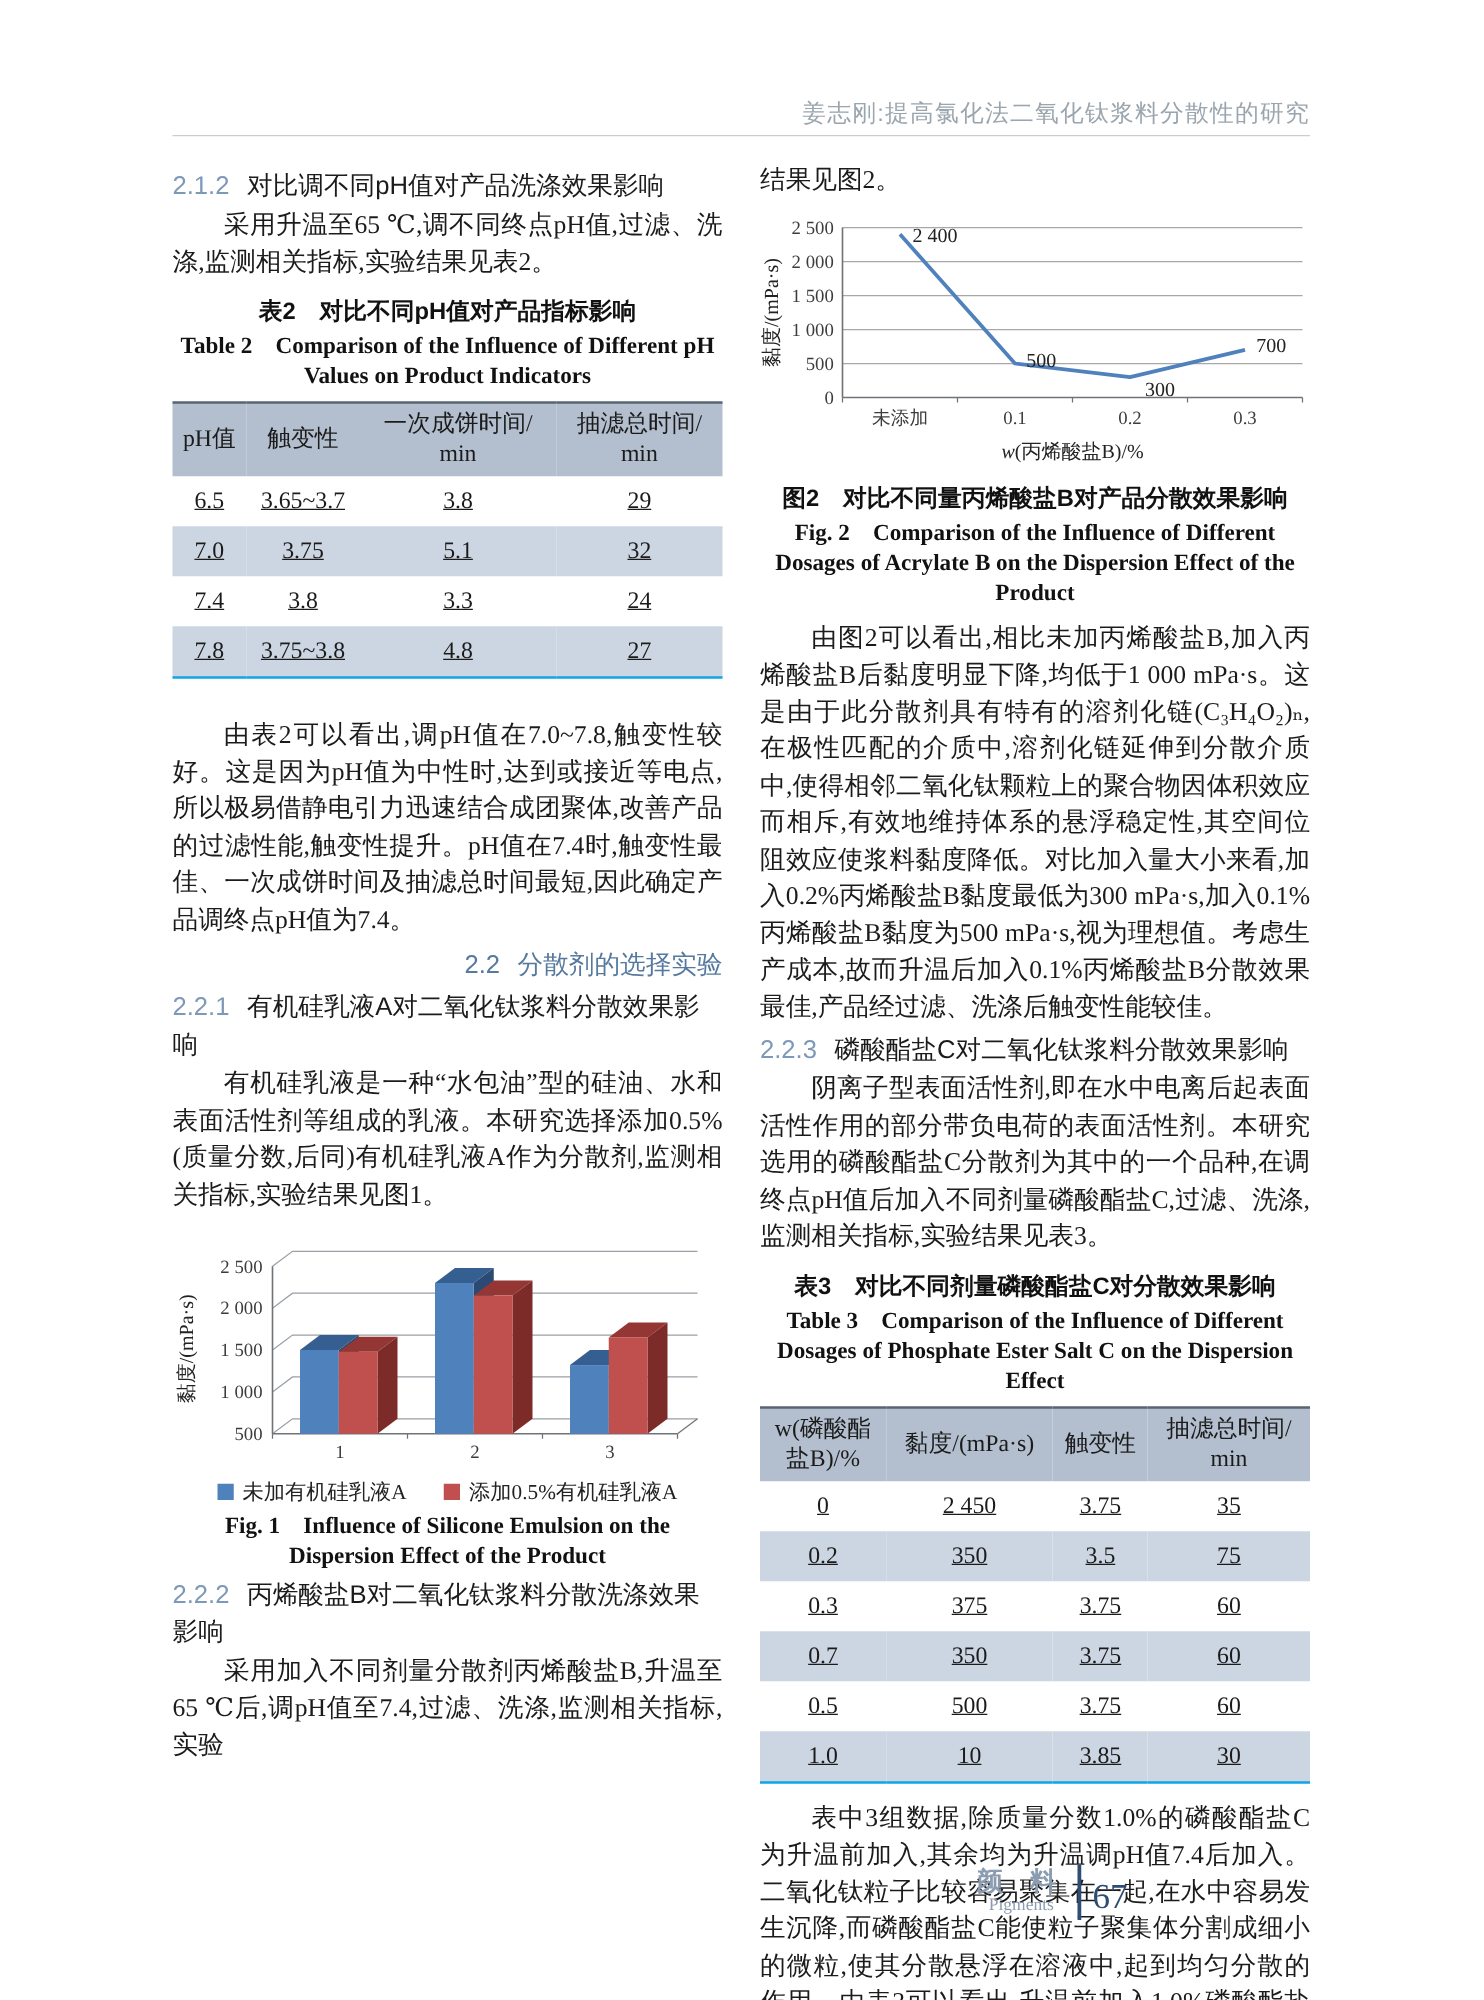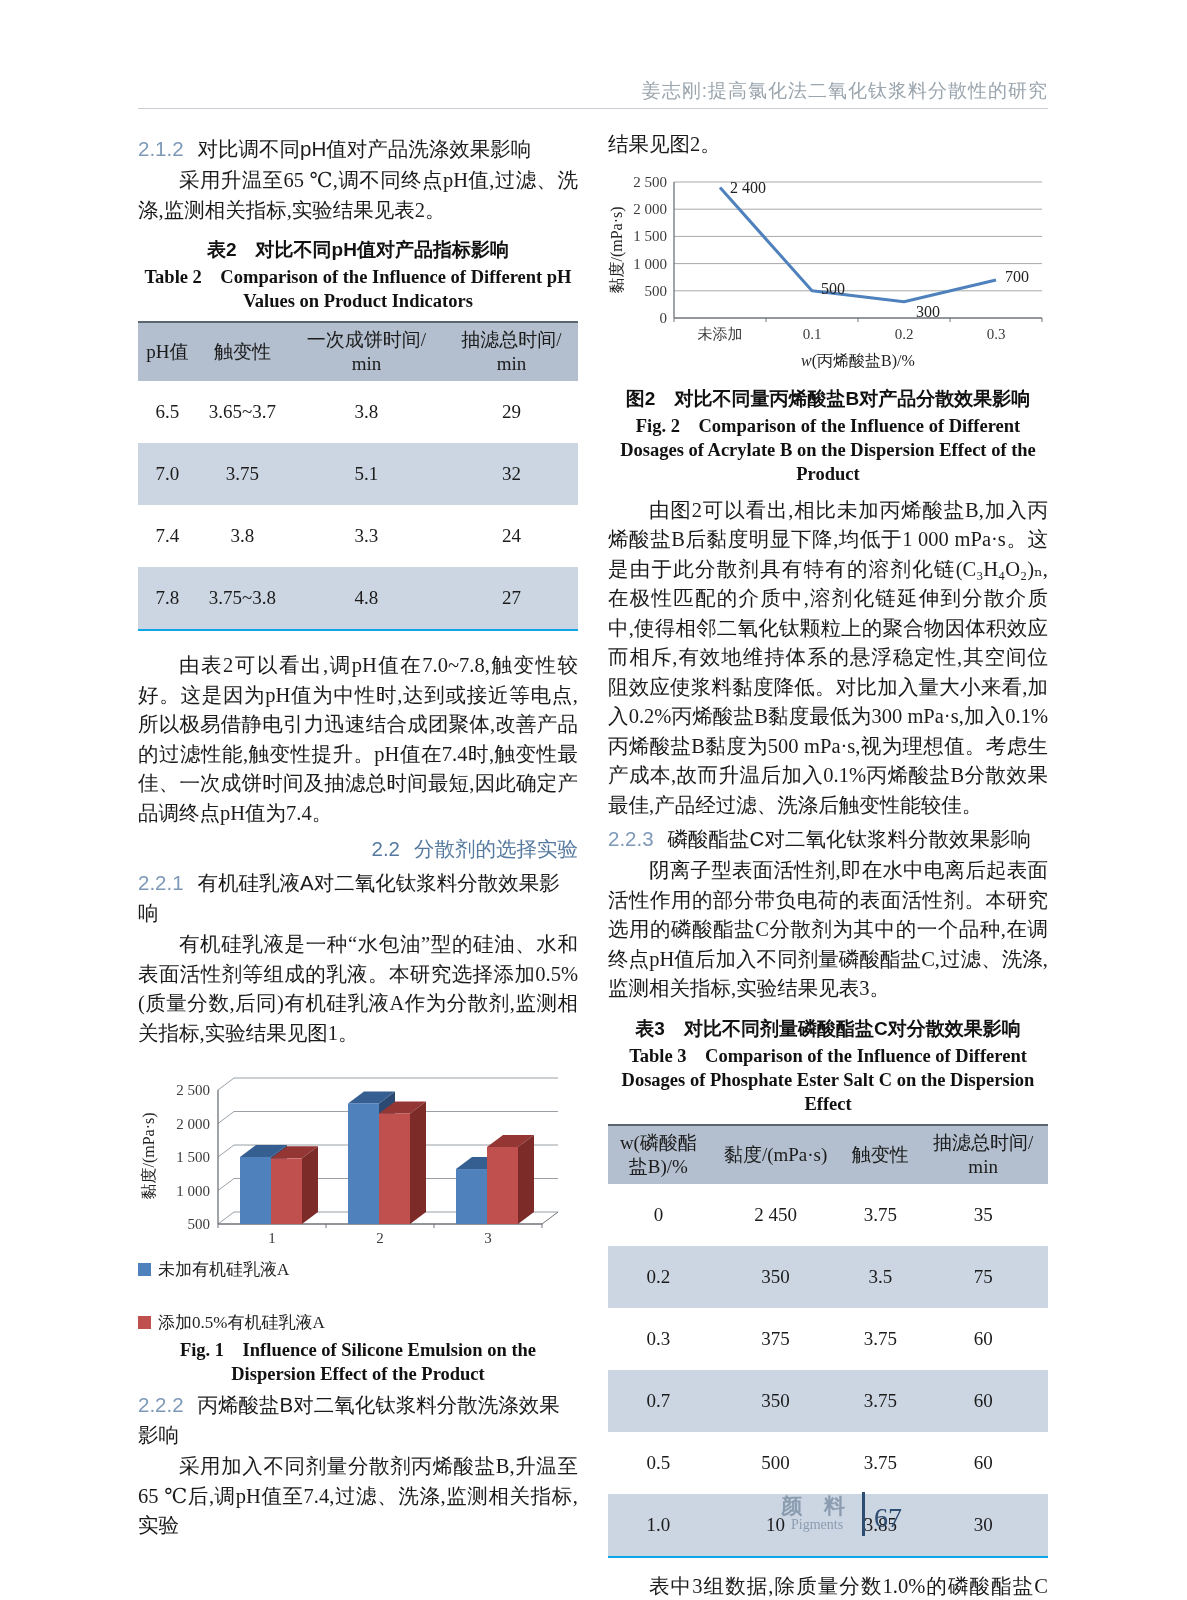--- a/index.html
+++ b/index.html
@@ -23,26 +23,26 @@
   .tbl-caption,.fig-caption{text-align:center;margin-top:12px;}
   .cap-cn{font-family:"Liberation Sans","DejaVu Sans",sans-serif;font-weight:700;
           font-size:19px;line-height:26px;color:#111;}
   .cap-en{font-weight:700;font-size:18.5px;line-height:24px;color:#111;margin-top:2px;}
   
   table{width:100%;border-collapse:collapse;margin-top:8px;
         font-size:19px;text-align:center;
         border-top:2px solid #5a6572;border-bottom:2px solid #0ea5e9;}
   th{background:#b3bfce;font-weight:400;white-space:pre-line;
      padding:5px 2px;line-height:24px;}
-  td{padding:19px 2px;line-height:24px;}
+  td{padding:8px 2px;line-height:24px;text-decoration:underline;}
   tbody tr:nth-child(even){background:#ccd6e2;}
   
   .fig-wrap{margin-top:8px;}
   .legend{display:flex;justify-content:center;gap:30px;margin-top:2px;
-          font-size:17px;color:#222;flex-direction:column;}
+          font-size:17px;color:#222;}
   .legend-item{display:flex;align-items:center;gap:7px;}
   .swatch{width:13px;height:13px;display:inline-block;}
   svg text.tick{font-family:"Liberation Serif","DejaVu Serif",serif;font-size:15px;fill:#3c3c3c;}
   svg text.dlabel{font-family:"Liberation Serif","DejaVu Serif",serif;font-size:16px;fill:#222;}
   svg text.axlabel{font-family:"Liberation Serif","DejaVu Serif",serif;font-size:16px;fill:#222;}
   
   .footer{position:absolute;top:1492px;right:157px;display:flex;align-items:center;gap:9px;}
   .journal{text-align:center;color:#8b9cb0;}
   .journal .cn{font-family:"Liberation Sans","DejaVu Sans",sans-serif;
                font-weight:700;font-size:21px;letter-spacing:8px;line-height:22px;}
@@ -103,21 +103,21 @@
             </tr>
             <tr>
               <td>7.8</td>
               <td>3.75~3.8</td>
               <td>4.8</td>
               <td>27</td>
             </tr>
           </tbody>
         </table>
 
-      <p class="indent" style="margin-top:20px">由表2可以看出,调pH值在7.0~7.8,触变性较好。这是因为pH值为中性时,达到或接近等电点,所以极易借静电引力迅速结合成团聚体,改善产品的过滤性能,触变性提升。pH值在7.4时,触变性最佳、一次成饼时间及抽滤总时间最短,因此确定产品调终点pH值为7.4。</p>
+      <p class="indent" style="margin-top:31px">由表2可以看出,调pH值在7.0~7.8,触变性较好。这是因为pH值为中性时,达到或接近等电点,所以极易借静电引力迅速结合成团聚体,改善产品的过滤性能,触变性提升。pH值在7.4时,触变性最佳、一次成饼时间及抽滤总时间最短,因此确定产品调终点pH值为7.4。</p>
 
       <h3 class="sec all-blue" style="margin-top:6px">
         <span class="num">2.2</span><span>分散剂的选择实验</span>
       </h3>
       <h3 class="sec">
         <span class="num">2.2.1</span><span>有机硅乳液A对二氧化钛浆料分散效果影响</span>
       </h3>
       <p class="indent">有机硅乳液是一种“水包油”型的硅油、水和表面活性剂等组成的乳液。本研究选择添加0.5%(质量分数,后同)有机硅乳液A作为分散剂,监测相关指标,实验结果见图1。</p>
 
       <div class="fig-wrap" id="fig1-svg-wrap"><svg viewBox="0 0 440 196" width="440" height="196">

